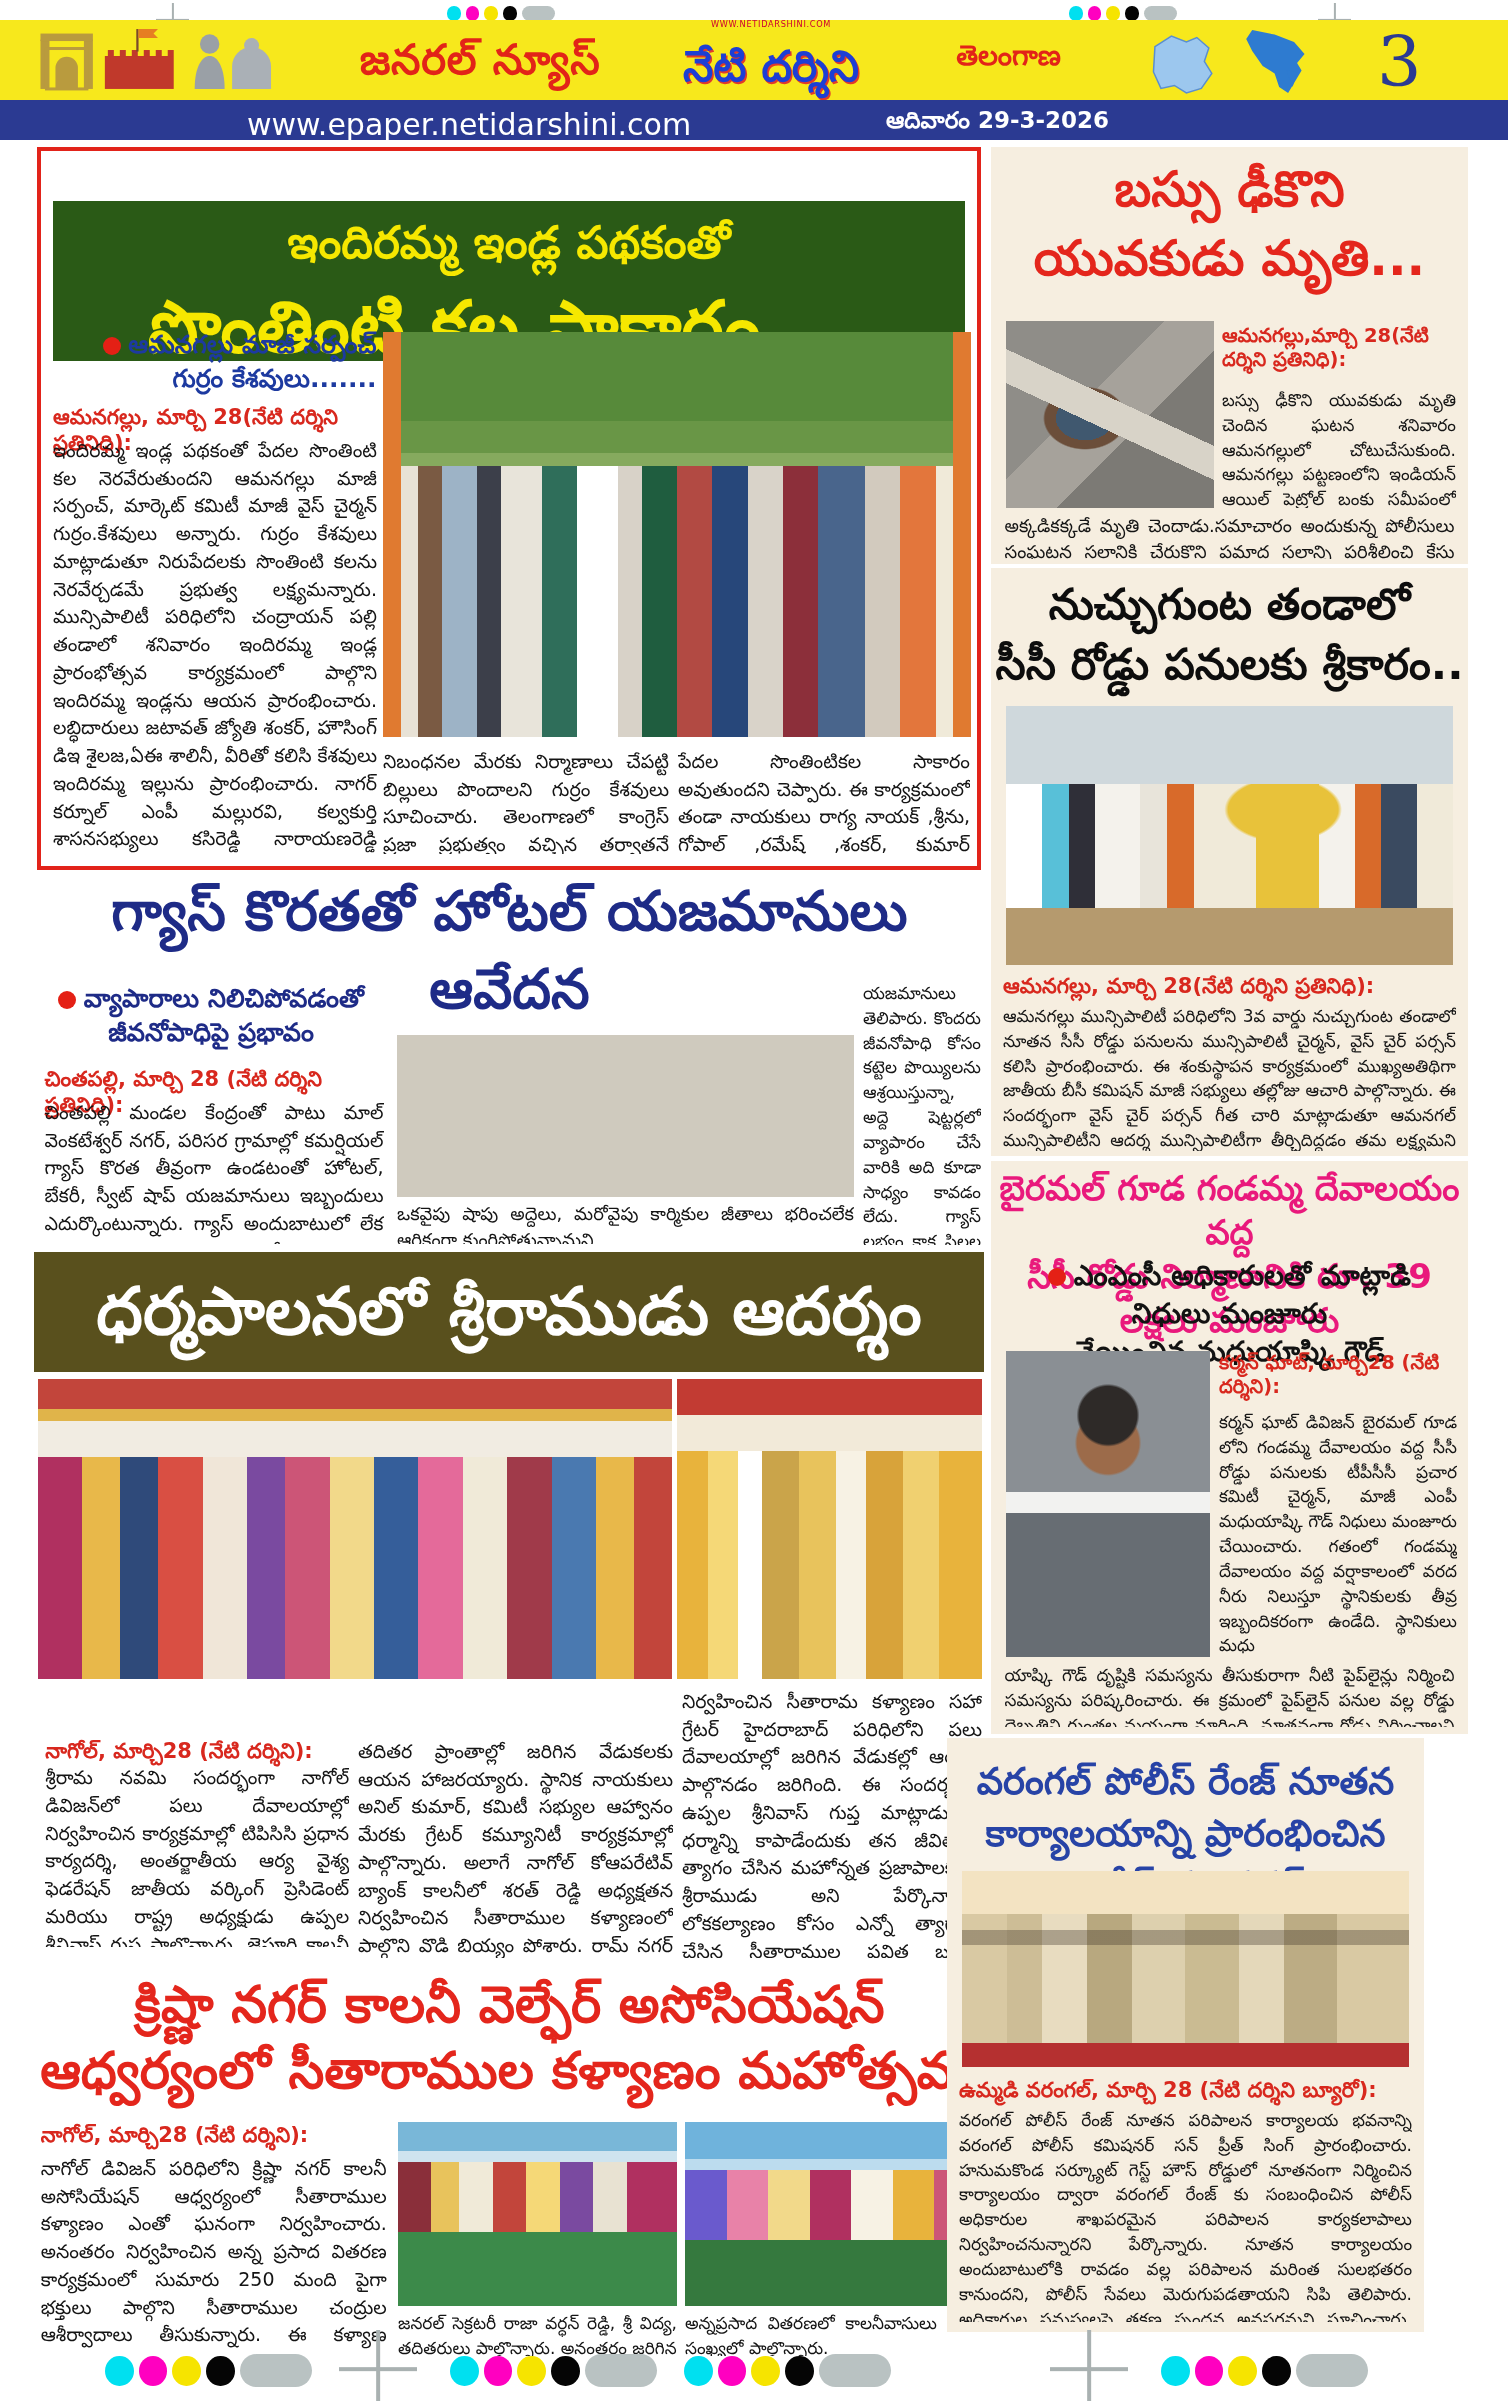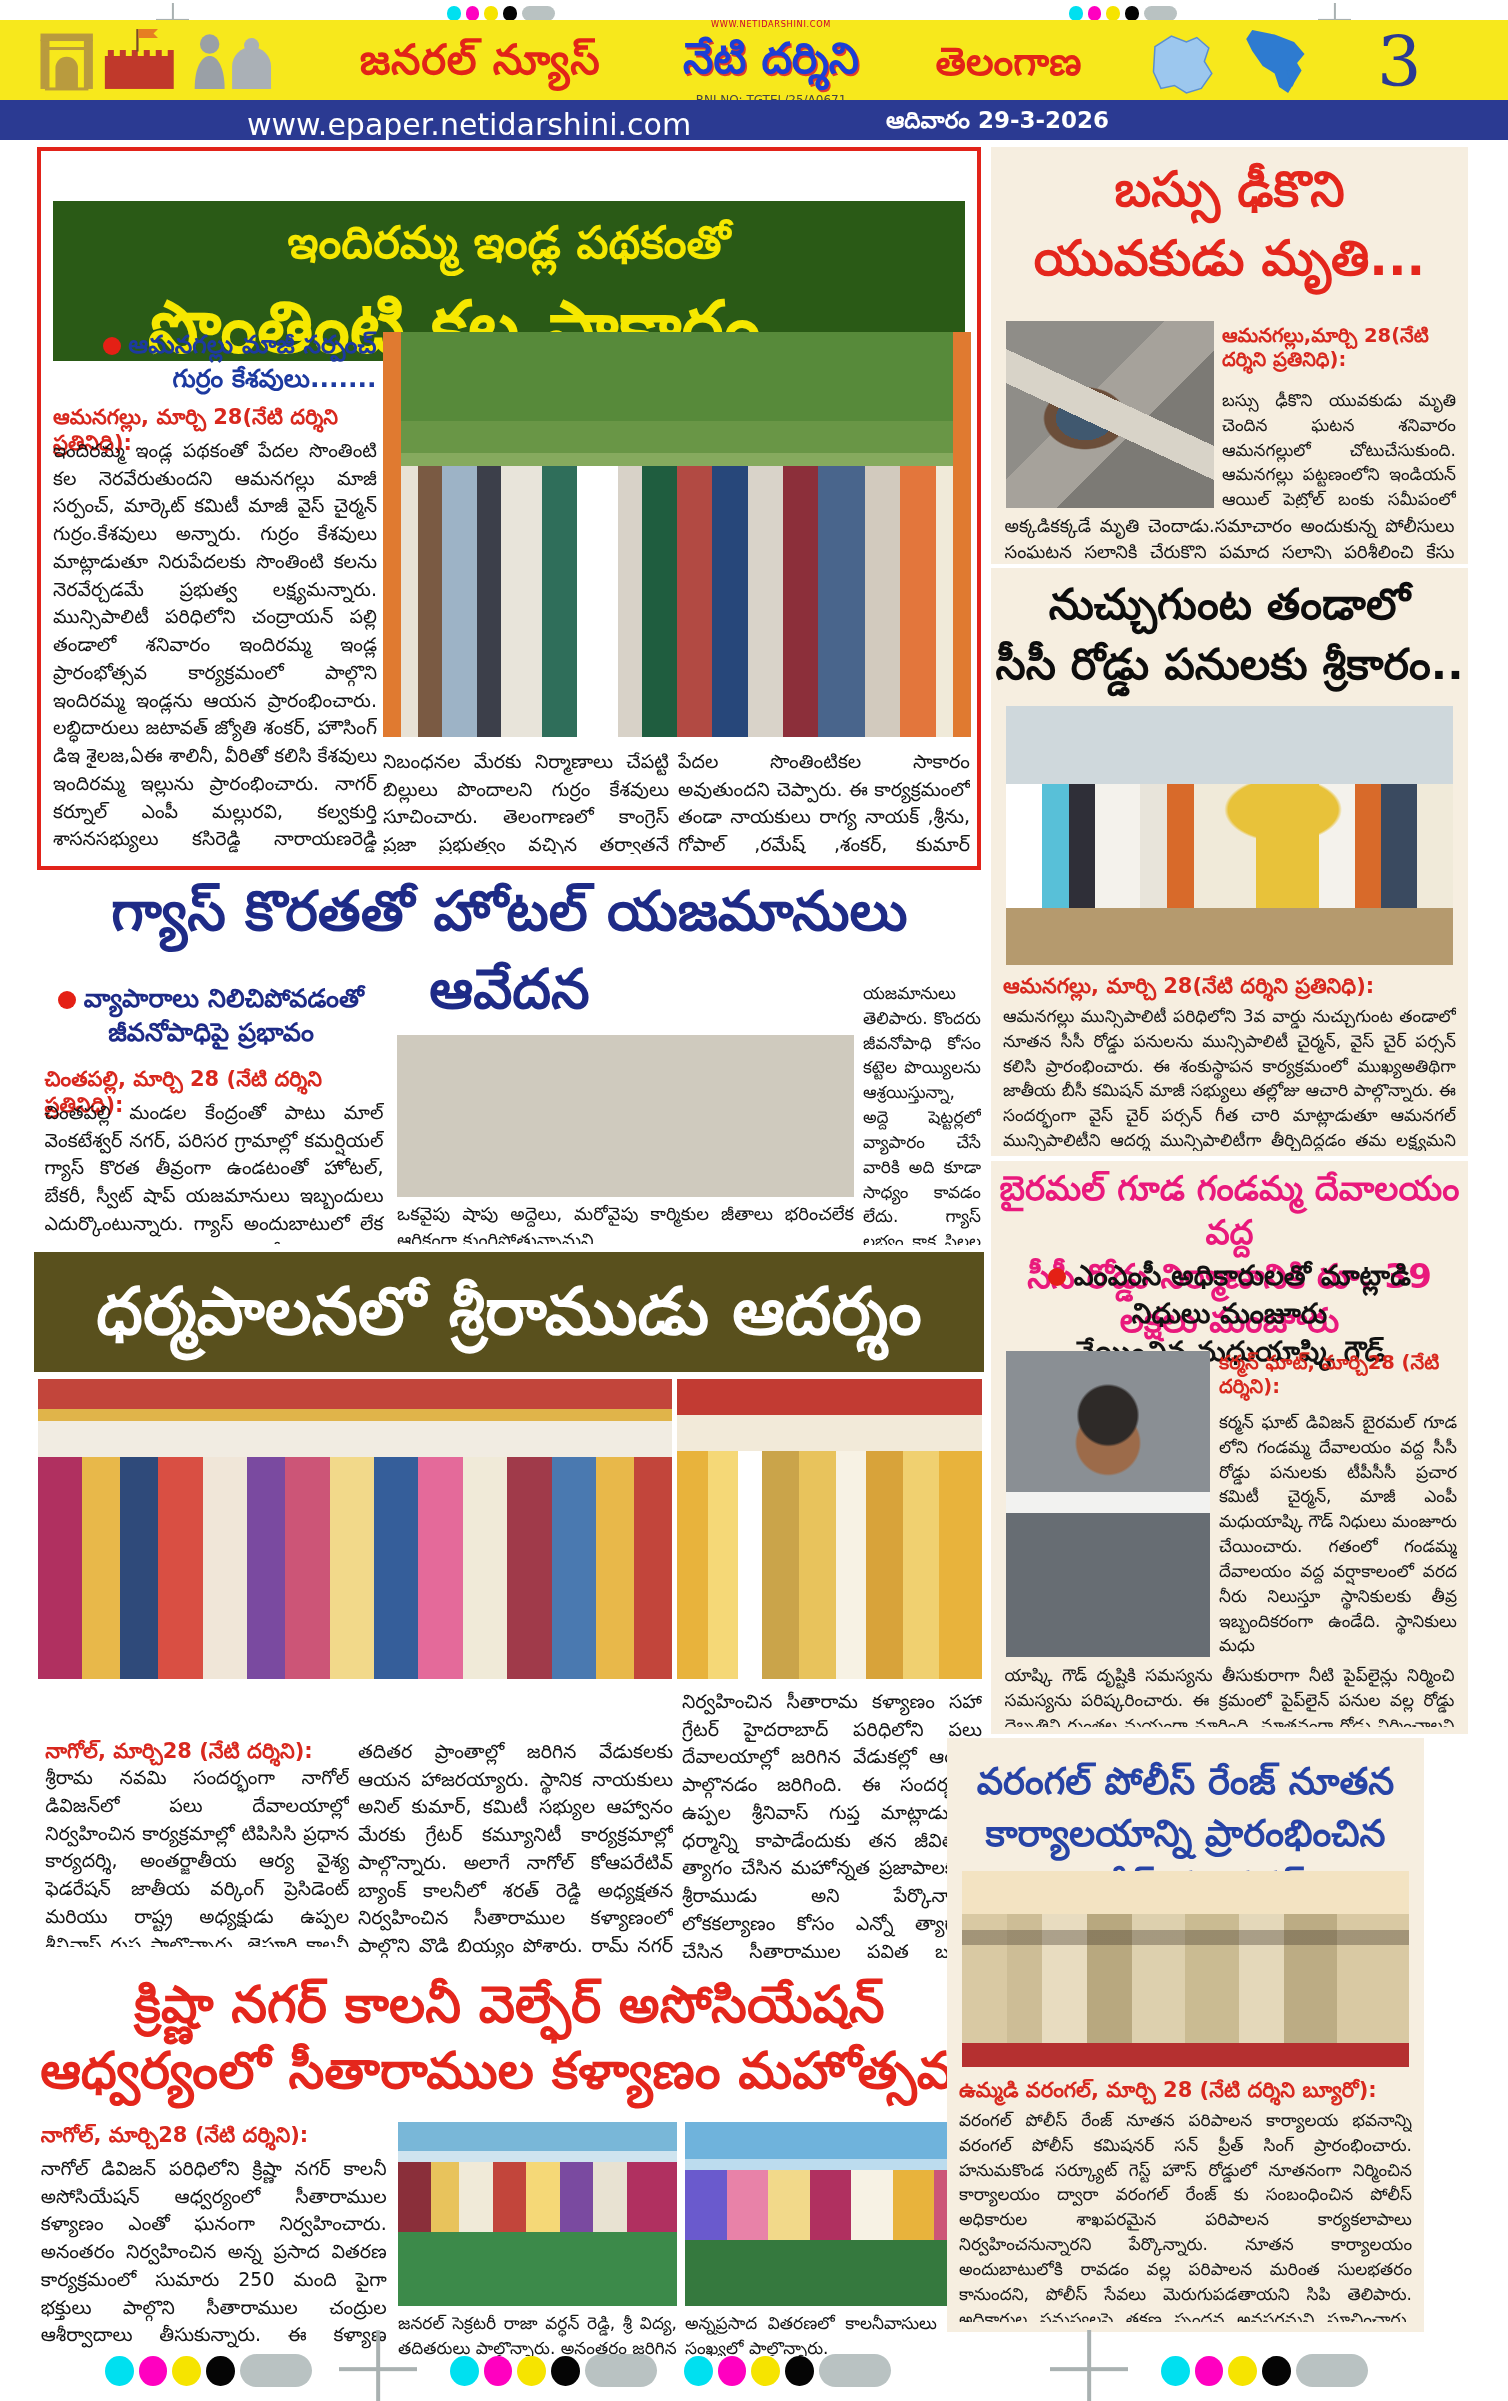--- a/index.html
+++ b/index.html
@@ -18,24 +18,24 @@
   .cross:before{left:50%;top:0;width:3.7px;height:100%;transform:translateX(-50%);}
   .cross:after{top:50%;left:0;height:3.7px;width:100%;transform:translateY(-50%);}
   .cross.small{width:33px;height:33px;}
   .cross.small:before{width:2.2px;} .cross.small:after{height:2.2px;}
   
   .masthead{left:0;top:19.5px;width:1508px;height:81px;background:#f7e81c;}
   .section-label{left:315px;top:15px;width:330px;text-align:center;font-size:42px;font-weight:800;
       color:#e22418;letter-spacing:0.7px;}
   .logo-block{left:651px;top:0px;width:240px;text-align:center;line-height:1;}
   .logo-url{font-size:8.2px;color:#c03;letter-spacing:0.7px;}
-  .logo-main{font-size:43px;font-weight:800;color:#1d3fd4;text-shadow:1.5px 1.5px 0 #e23a2a;margin-top:9px;}
+  .logo-main{font-size:43px;font-weight:800;color:#1d3fd4;text-shadow:1.5px 1.5px 0 #e23a2a;margin-top:17px;}
   .logo-rni{font-size:12px;color:#444;margin-top:14px;}
   .logo-sub{font-size:11.2px;color:#d42;margin-top:1.5px;font-weight:700;}
-  .region-label{left:911px;top:19.5px;width:195px;text-align:center;font-size:39px;font-weight:800;color:#e22418;}
+  .region-label{left:911px;top:19.5px;width:195px;text-align:center;font-size:28px;font-weight:800;color:#e22418;}
   .page-num{left:1377px;top:1.5px;width:90px;font-size:70px;color:#2b3a92;font-family:"DejaVu Serif",serif;}
   .url-bar{left:0;top:100px;width:1508px;height:40px;background:#2b3a92;color:#fff;}
   .url-bar .site{position:absolute;left:247px;top:6.7px;width:465px;text-align:left;font-size:30px;}
   .url-bar .date{position:absolute;left:840px;top:6.7px;width:315px;text-align:center;font-size:23px;font-weight:700;}
   
   .btxt{font-size:19px;line-height:1.46;text-align:justify;color:#141414;overflow:hidden;}
   .dl{color:#d8281e;font-weight:700;font-size:21px;line-height:1.25;}
   .dot-red{display:inline-block;width:18px;height:18px;border-radius:50%;background:#e42015;
            vertical-align:middle;margin-right:7.5px;}
   

